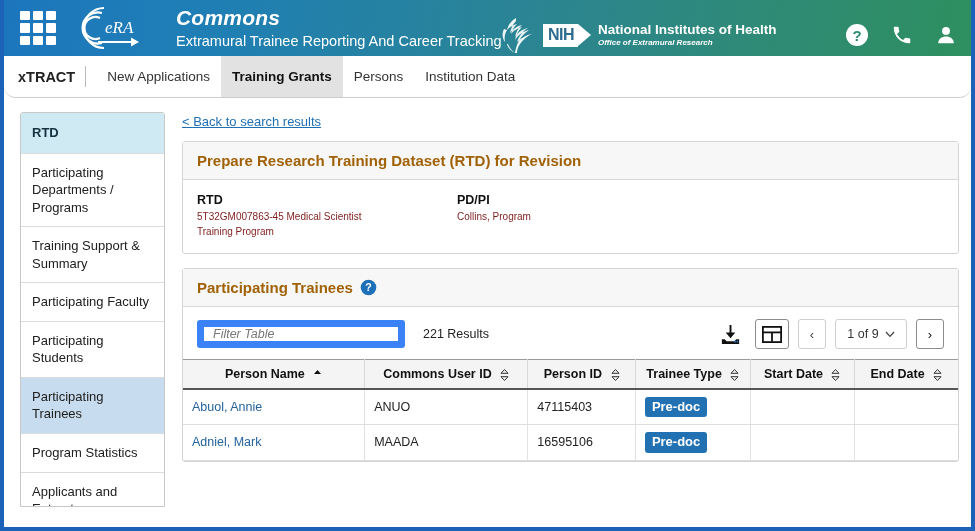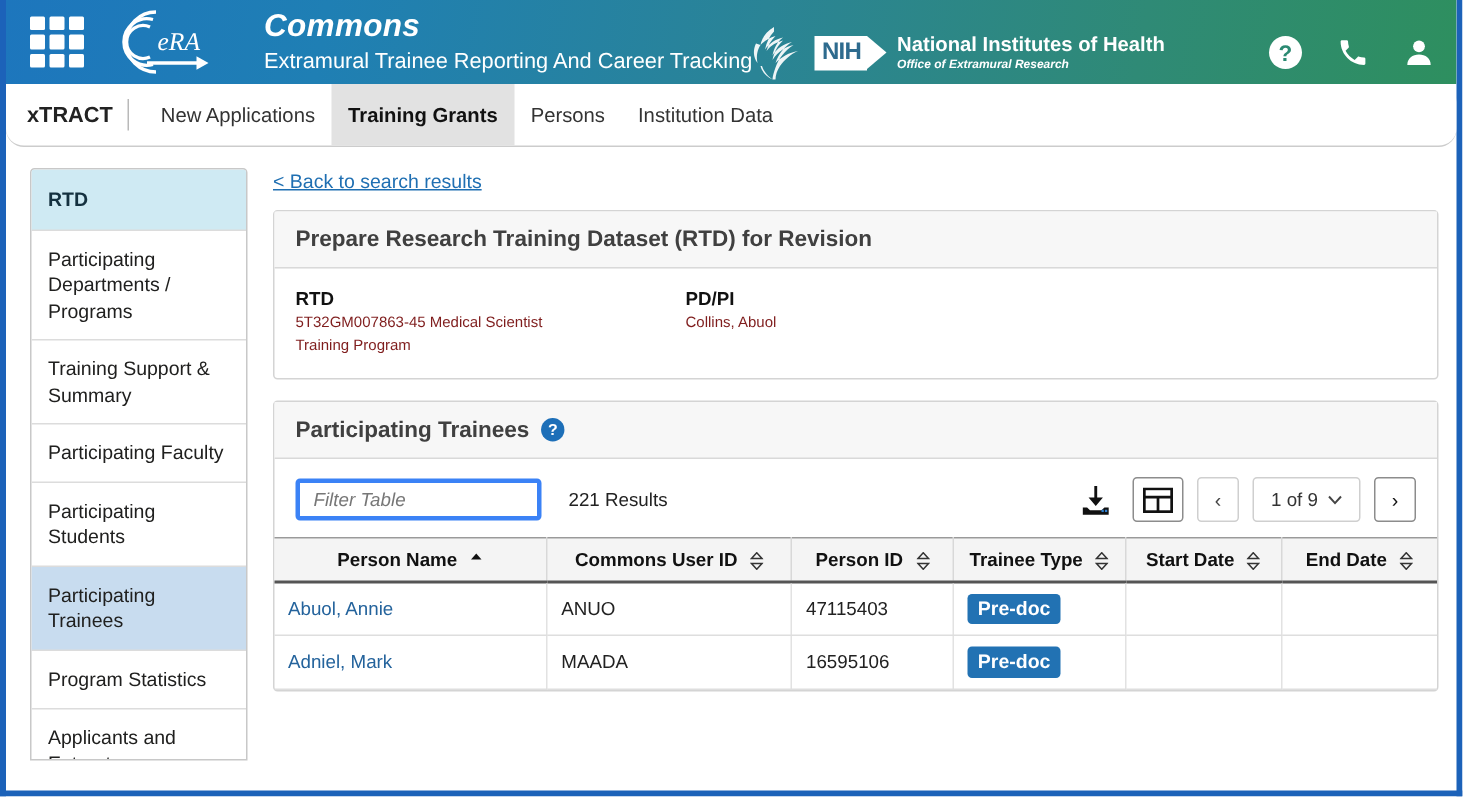--- a/index.html
+++ b/index.html
@@ -223,21 +223,21 @@
     border-radius: 3px;
     background: #fff;
     margin-bottom: 14px;
   }
   .panel-head {
     background: #f7f7f7;
     border-bottom: 1px solid #d9d9d9;
     padding: 10px 14px;
     font-size: 15px;
     font-weight: bold;
-    color: #404040;
+    color: #a16207;
     display: flex;
     align-items: center;
     gap: 7px;
   }
   .panel-body { padding: 13px 14px 14px 14px; }
   .kv-row { display: flex; }
   .kv { width: 260px; }
   .kv-label {
     font-size: 12.5px;
     font-weight: bold;
@@ -252,23 +252,23 @@
   }
   .help-icon { cursor: pointer; display: inline-block; vertical-align: middle; }
 
   
   .tbl-toolbar {
     display: flex;
     align-items: center;
     padding: 12px 14px 10px 14px;
   }
   .filter-input {
-    width: 164px;
+    width: 208px;
     height: 28px;
-    border: 3px solid #3b82f6;
+    border: 7px solid #3b82f6;
     border-radius: 3px;
     padding: 0 9px;
     font-size: 12.5px;
     font-family: "Liberation Sans", sans-serif;
     color: #ec4899;
     box-sizing: border-box;
     outline: none;
   }
   .filter-input::placeholder { color: #777; font-style: italic; }
   .results-count {
@@ -484,21 +484,21 @@
       <div class="panel">
         <div class="panel-head">Prepare Research Training Dataset (RTD) for Revision</div>
         <div class="panel-body">
           <div class="kv-row">
             <div class="kv">
               <div class="kv-label">RTD</div>
               <div class="kv-val">5T32GM007863-45 Medical Scientist Training Program</div>
             </div>
             <div class="kv">
               <div class="kv-label">PD/PI</div>
-              <div class="kv-val">Collins, Abuol</div>
+              <div class="kv-val">Collins, Program</div>
             </div>
           </div>
         </div>
       </div>
 
       
       <div class="panel">
         <div class="panel-head">
           <span>Participating Trainees</span>
           <svg class="help-icon" width="17" height="17" viewBox="0 0 24 24">

